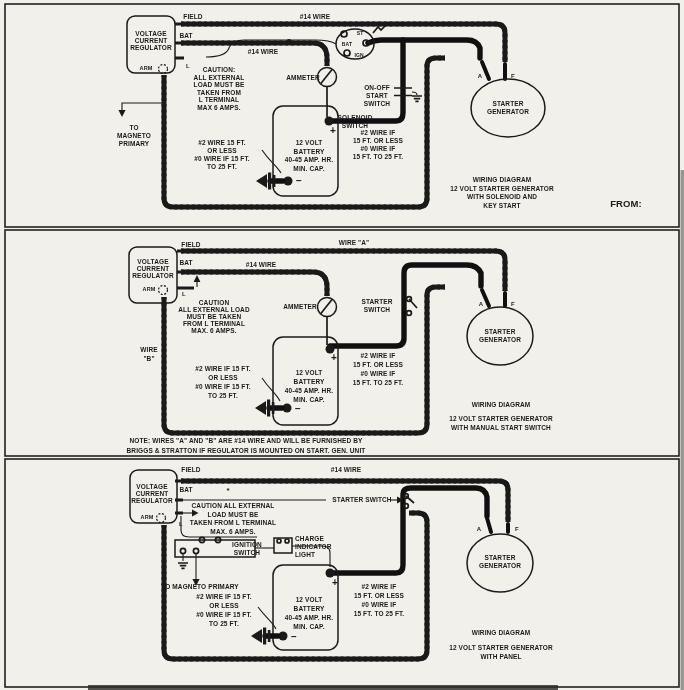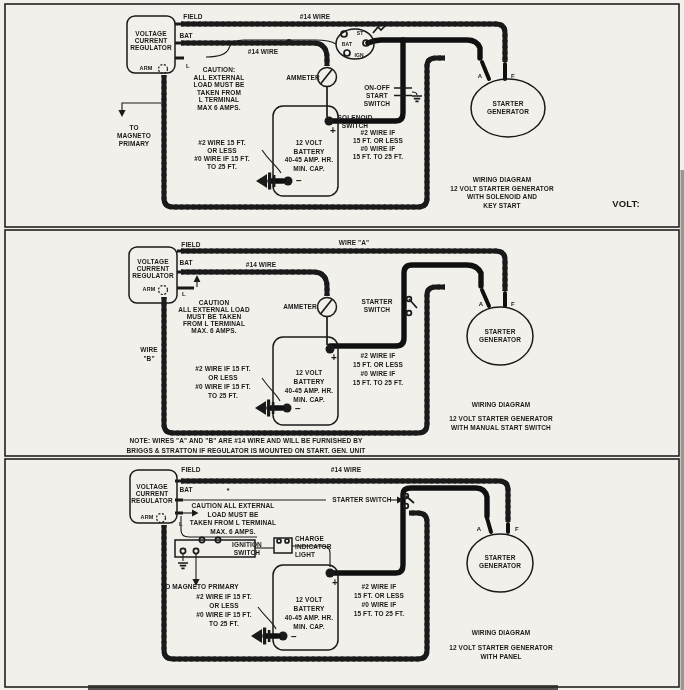--- a/index.html
+++ b/index.html
@@ -256,21 +256,21 @@
 <div class="lb lh8" style="left:355px;top:122px">SOLENOID
 SWITCH</div>
 <div class="lb s6" style="left:480px;top:76px">A</div>
 <div class="lb s6" style="left:513px;top:76px">F</div>
 <div class="lb lh8" style="left:508px;top:108px">STARTER
 GENERATOR</div>
 <div class="lb lh85" style="left:502px;top:193px">WIRING DIAGRAM
 12 VOLT STARTER GENERATOR
 WITH SOLENOID AND
 KEY START</div>
-<div class="lb s95" style="left:626px;top:204px">VOLT:</div>
+<div class="lb s95" style="left:626px;top:204px">FROM:</div>
 
 <div class="lb" style="left:191px;top:245px">FIELD</div>
 <div class="lb" style="left:354px;top:243px">WIRE "A"</div>
 <div class="lb" style="left:186px;top:263px">BAT</div>
 <div class="lb" style="left:261px;top:265px">#14 WIRE</div>
 <div class="lb s6" style="left:184px;top:294px">L</div>
 <div class="lb lh7" style="left:153px;top:268px">VOLTAGE
 CURRENT
 REGULATOR</div>
 <div class="lb s55" style="left:149px;top:290px">ARM</div>

